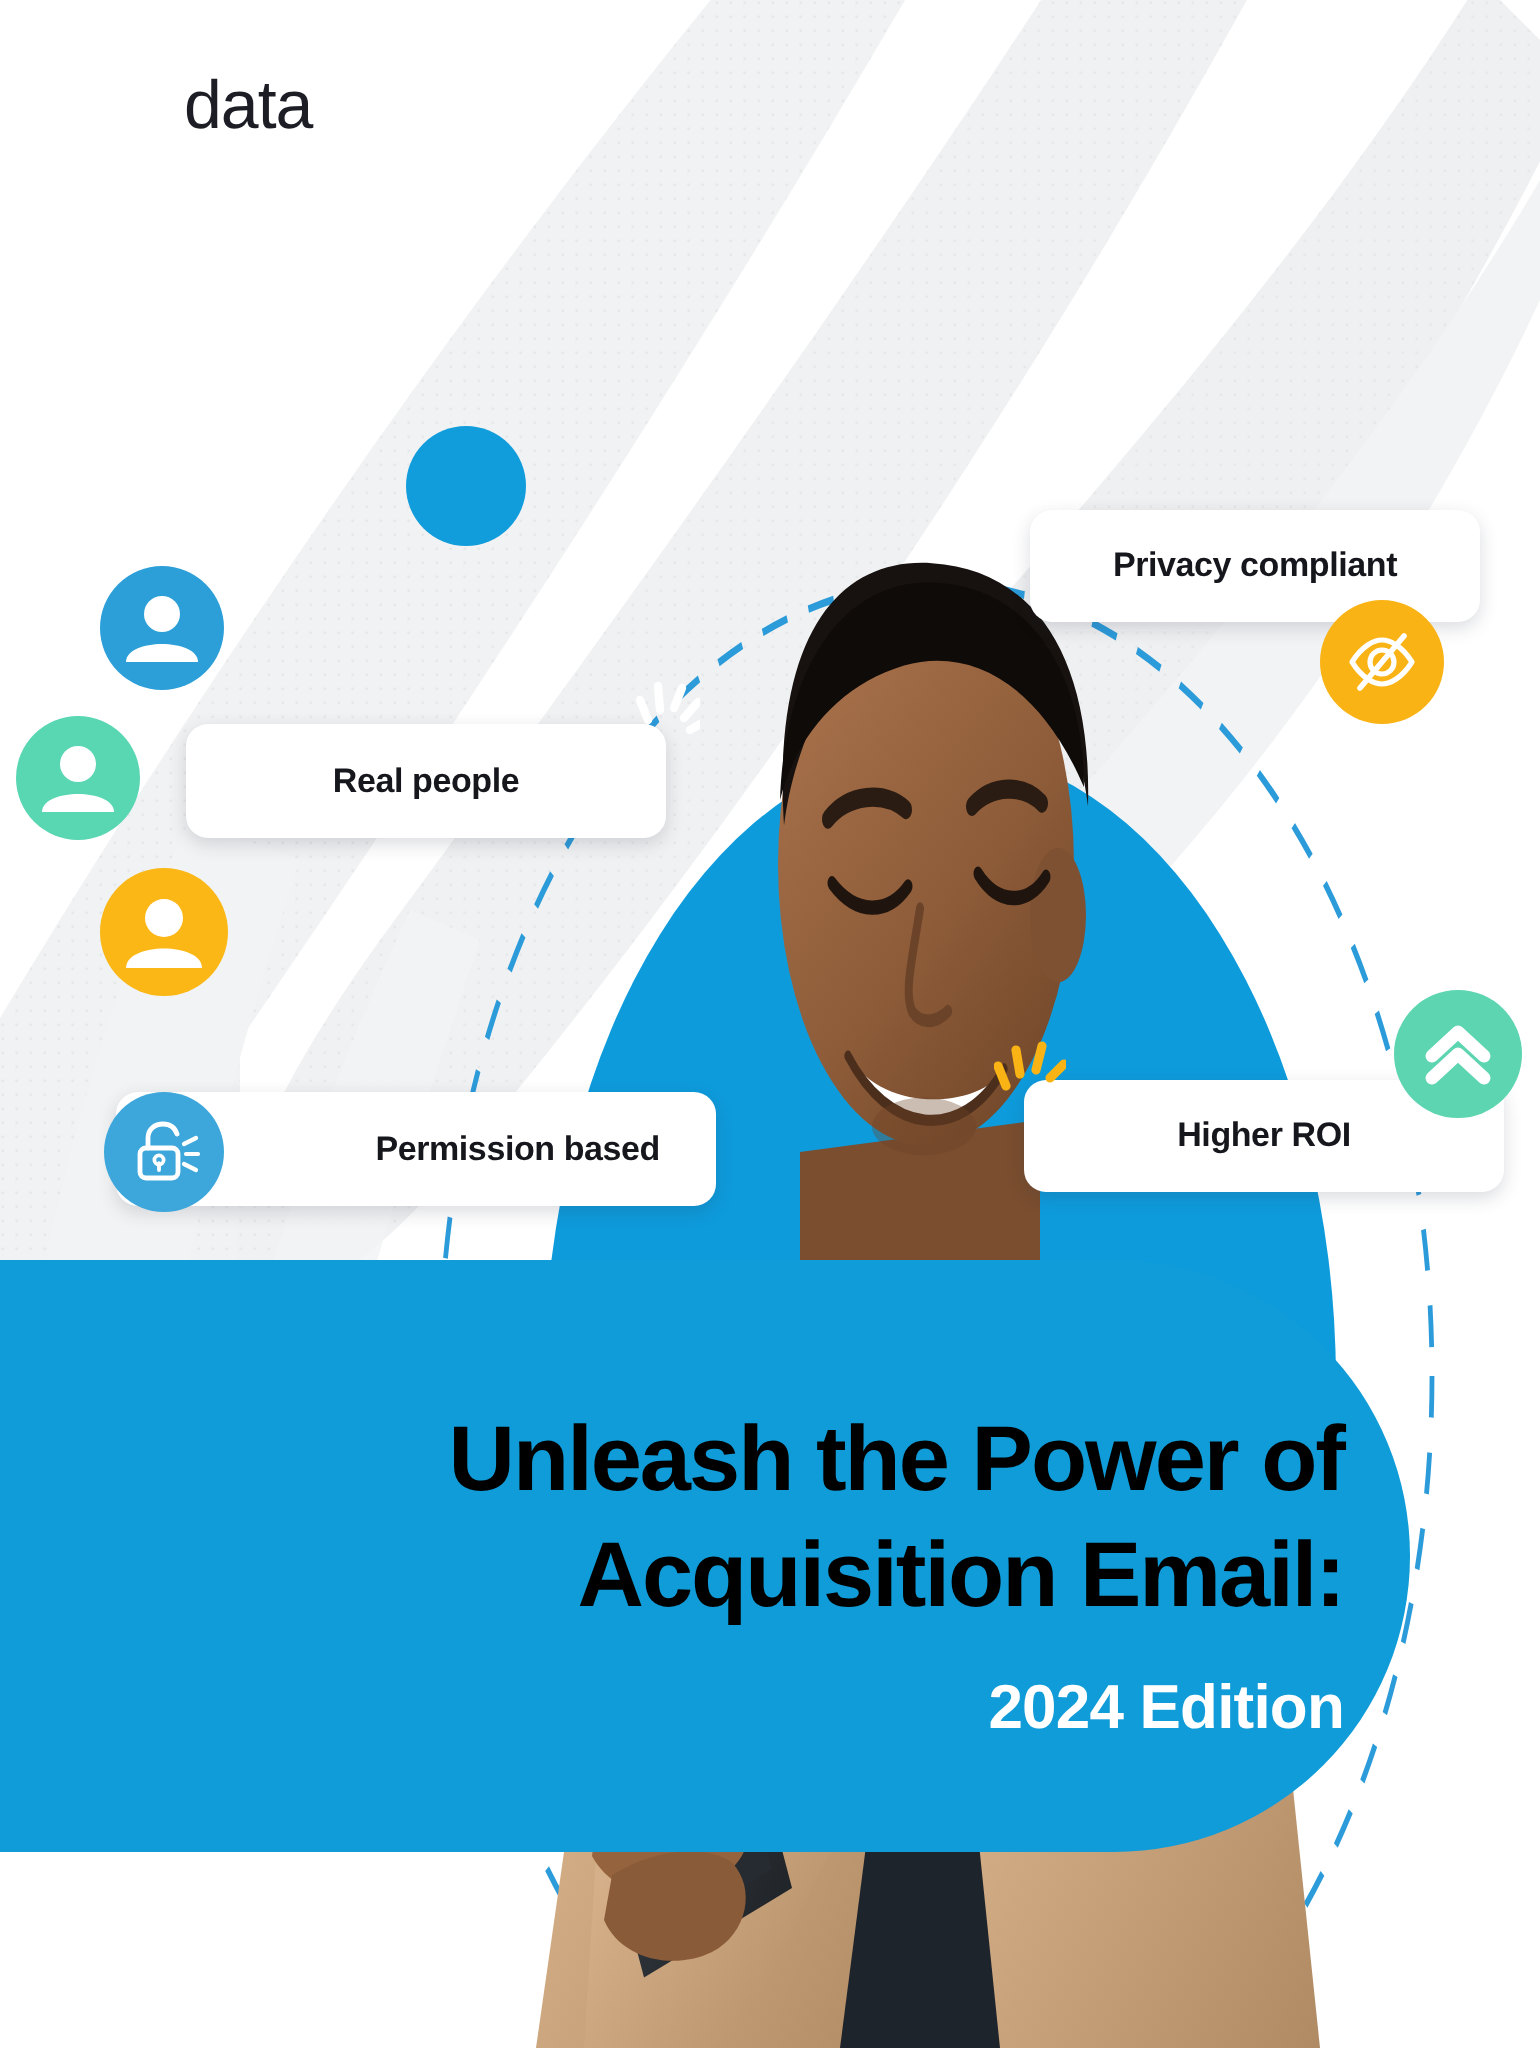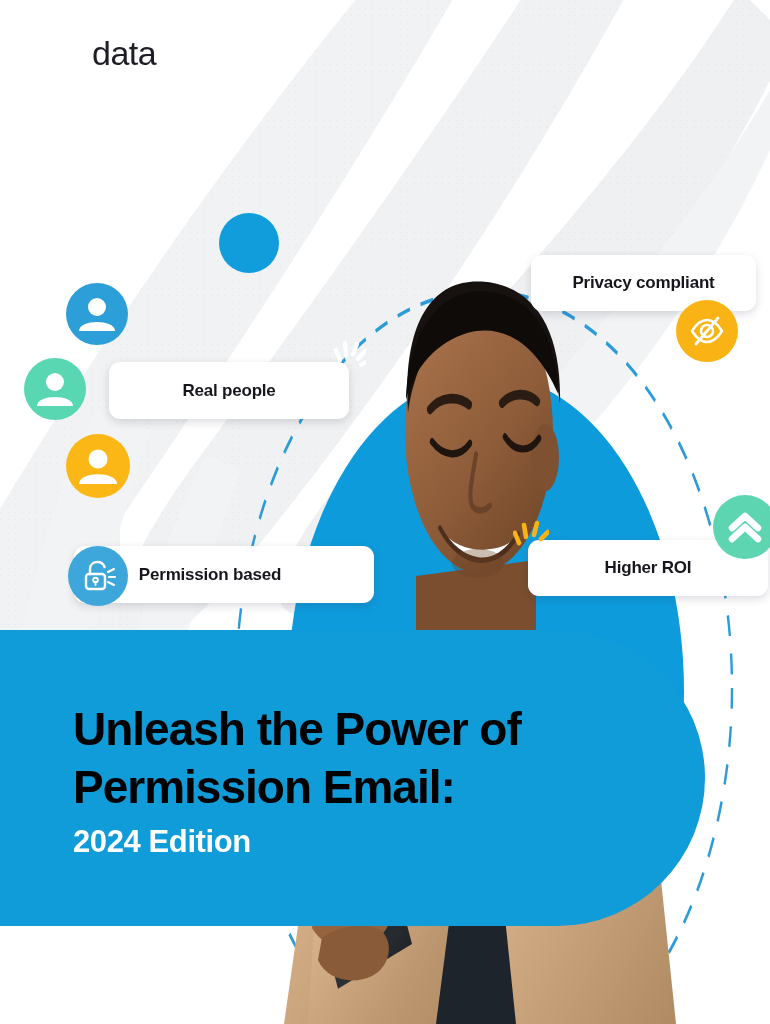--- a/index.html
+++ b/index.html
@@ -35,21 +35,21 @@
   .logo-axle { position: relative; display: inline-block; }
   .logo-dot {
     position: absolute;
     width: 7px; height: 7px;
     border-radius: 50%;
     background: #14A0E0;
     left: 16px; top: 13px;
   }
 
   
-  .hero { position: absolute; left: 16px; top: 0; width: 704px; height: 640px; }
+  .hero { position: absolute; left: 0; top: 0; width: 704px; height: 640px; }
 
   
   .pill {
     position: absolute;
     background: #ffffff;
     border-radius: 11px;
     box-shadow: 0 3px 9px rgba(40,50,70,0.17);
     display: flex;
     align-items: center;
     justify-content: center;
@@ -59,21 +59,21 @@
     font-size: 17px;
     font-weight: bold;
     color: #16161d;
     letter-spacing: -0.2px;
     white-space: nowrap;
     font-family: "Liberation Sans", sans-serif;
   }
   #pill-privacy { left: 515px; top: 255px; width: 225px; height: 56px; }
   #pill-real    { left: 93px;  top: 362px; width: 240px; height: 57px; text-align: center; }
   #pill-perm    { left: 58px;  top: 546px; width: 300px; height: 57px;
-                  padding-right: 28px; }
+                  justify-content: flex-end; padding-right: 28px; }
   #pill-roi     { left: 512px; top: 540px; width: 240px; height: 56px; align-items: center; }
 
   
   .badge {
     position: absolute;
     border-radius: 50%;
     display: flex; align-items: center; justify-content: center;
     z-index: 55;
   }
   #badge-eye   { left: 660px; top: 300px; width: 62px; height: 62px; background: #F9B314; }
@@ -97,31 +97,31 @@
   .band {
     position: absolute;
     left: -40px; top: 630px;
     width: 745px; height: 296px;
     background: #109CD8;
     border-radius: 0 150px 150px 0;
     z-index: 60;
   }
 
   
-  .title-block { position: absolute; left: 73px; top: 700px; z-index: 70; width: 620px; }
+  .title-block { position: absolute; left: 52px; top: 700px; z-index: 70; width: 620px; text-align: right; }
   .title-main {
     font-size: 46px;
     font-weight: bold;
     color: #000000;
     line-height: 58px;
     letter-spacing: -1px;
     font-family: "Liberation Sans", sans-serif;
   }
   .title-sub {
-    margin-top: 8px;
+    margin-top: 20px;
     font-size: 31px;
     font-weight: bold;
     color: #ffffff;
     letter-spacing: -0.4px;
     font-family: "Liberation Sans", sans-serif;
   }
 </style>
 </head>
 <body>
 
@@ -355,17 +355,17 @@
           <line x1="30" y1="26" x2="36" y2="29"></line>
         </g>
       </svg>
     </div>
   </div>
 
   <div class="band"></div>
 
   <div class="title-block">
     <div class="title-main">Unleash the Power of</div>
-    <div class="title-main">Permission Email:</div>
+    <div class="title-main">Acquisition Email:</div>
     <div class="title-sub">2024 Edition</div>
   </div>
 
 </div>
 
 </body></html>

